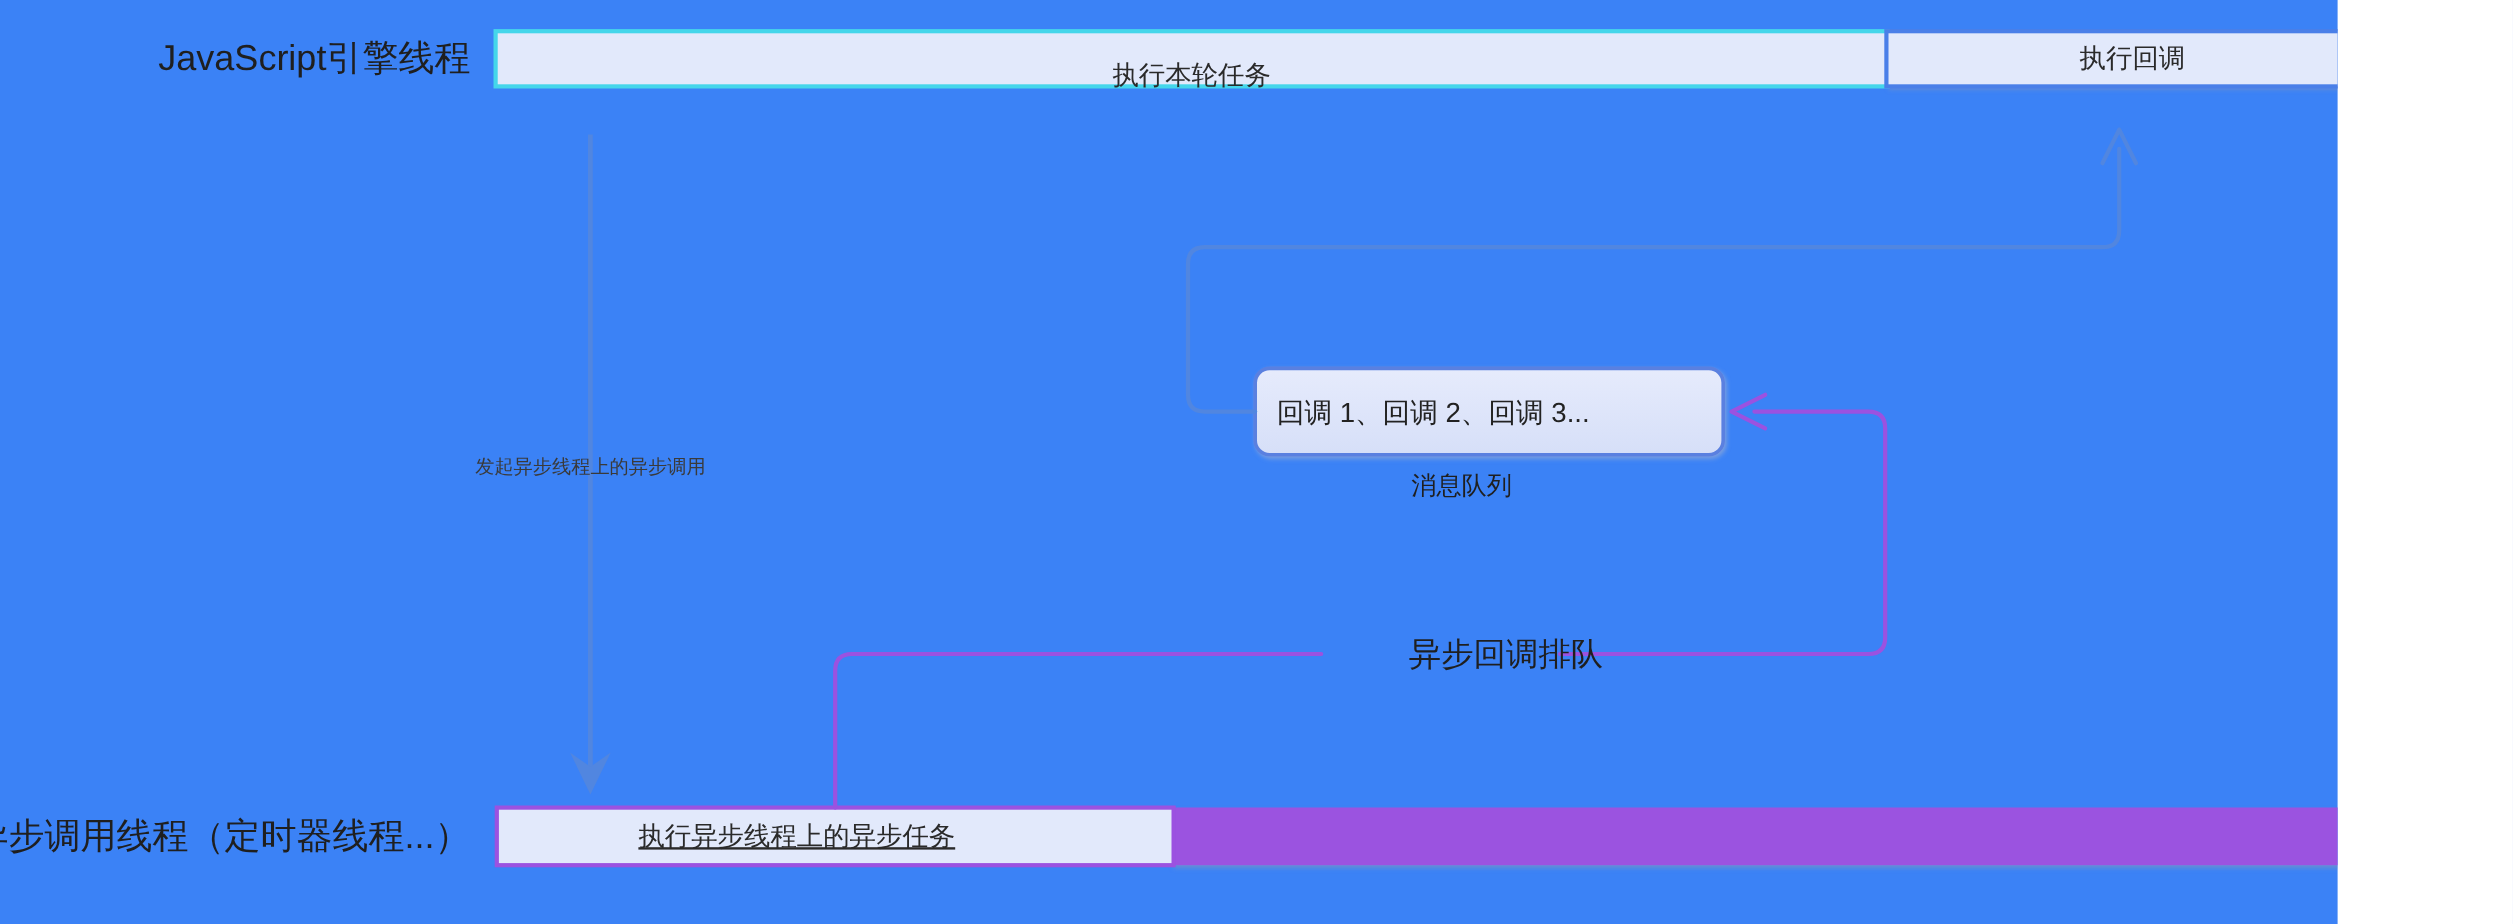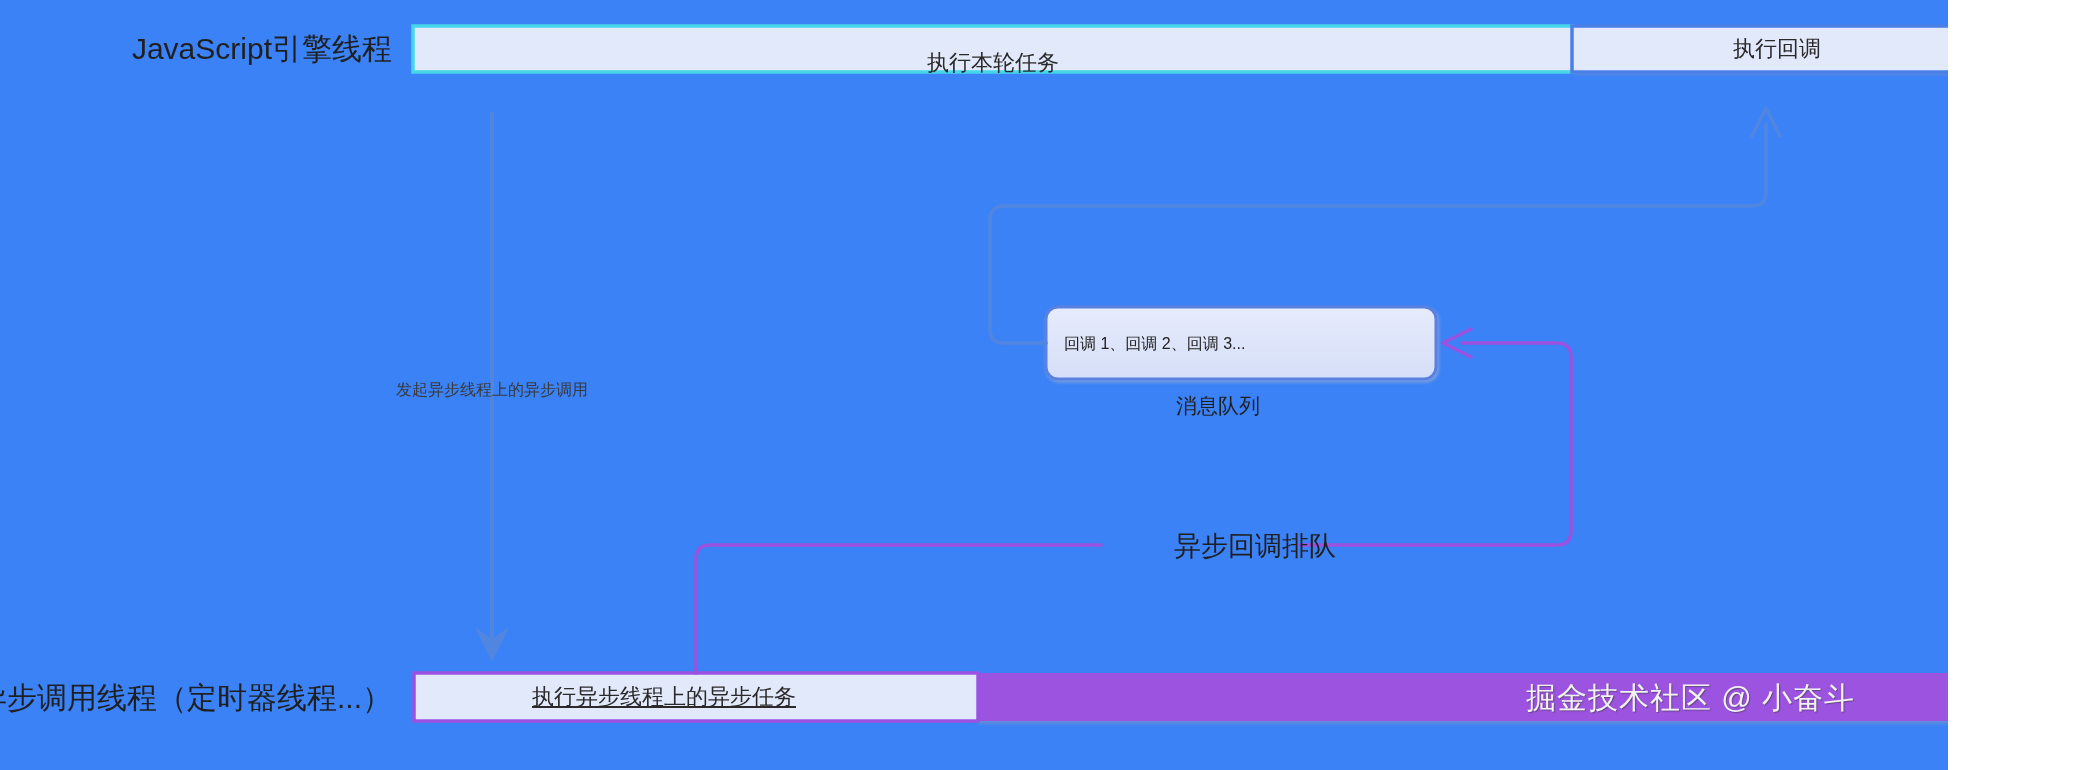--- a/index.html
+++ b/index.html
@@ -32,21 +32,21 @@
   }
   .thread-label {
     font-size: 30px;
     color: #1f1f1f;
   }
   .bar-text {
     font-size: 22px;
     color: #2a2a2a;
   }
   .queue-text {
-    font-size: 16px;
+    font-size: 23px;
     color: #222222;
   }
   .queue-caption {
     font-size: 21px;
     color: #1f1f1f;
   }
   .conn-label {
     font-size: 16px;
     color: #3a3a3a;
   }
@@ -137,15 +137,14 @@
   <div class="lbl bar-text centered" style="left:664px; top:697px;text-decoration:underline;">执行异步线程上的异步任务</div>
 
   <div class="lbl queue-text left-anchor" style="left:1064px; top:344px;">回调 1、回调 2、回调 3...</div>
 
   <div class="lbl queue-caption centered" style="left:1218px; top:405px;">消息队列</div>
 
   <div class="lbl conn-label centered" style="left:492px; top:390px;">发起异步线程上的异步调用</div>
 
   <div class="lbl conn-label-big centered" style="left:1208px; top:546px;margin-left:47px;">异步回调排队</div>
 
-  <div class="watermark" style="left:1855px; top:698px; transform: translate(-100%, -50%);">掘金技术社区 @ 小奋斗</div>
 
 </div>
 
 </body></html>

